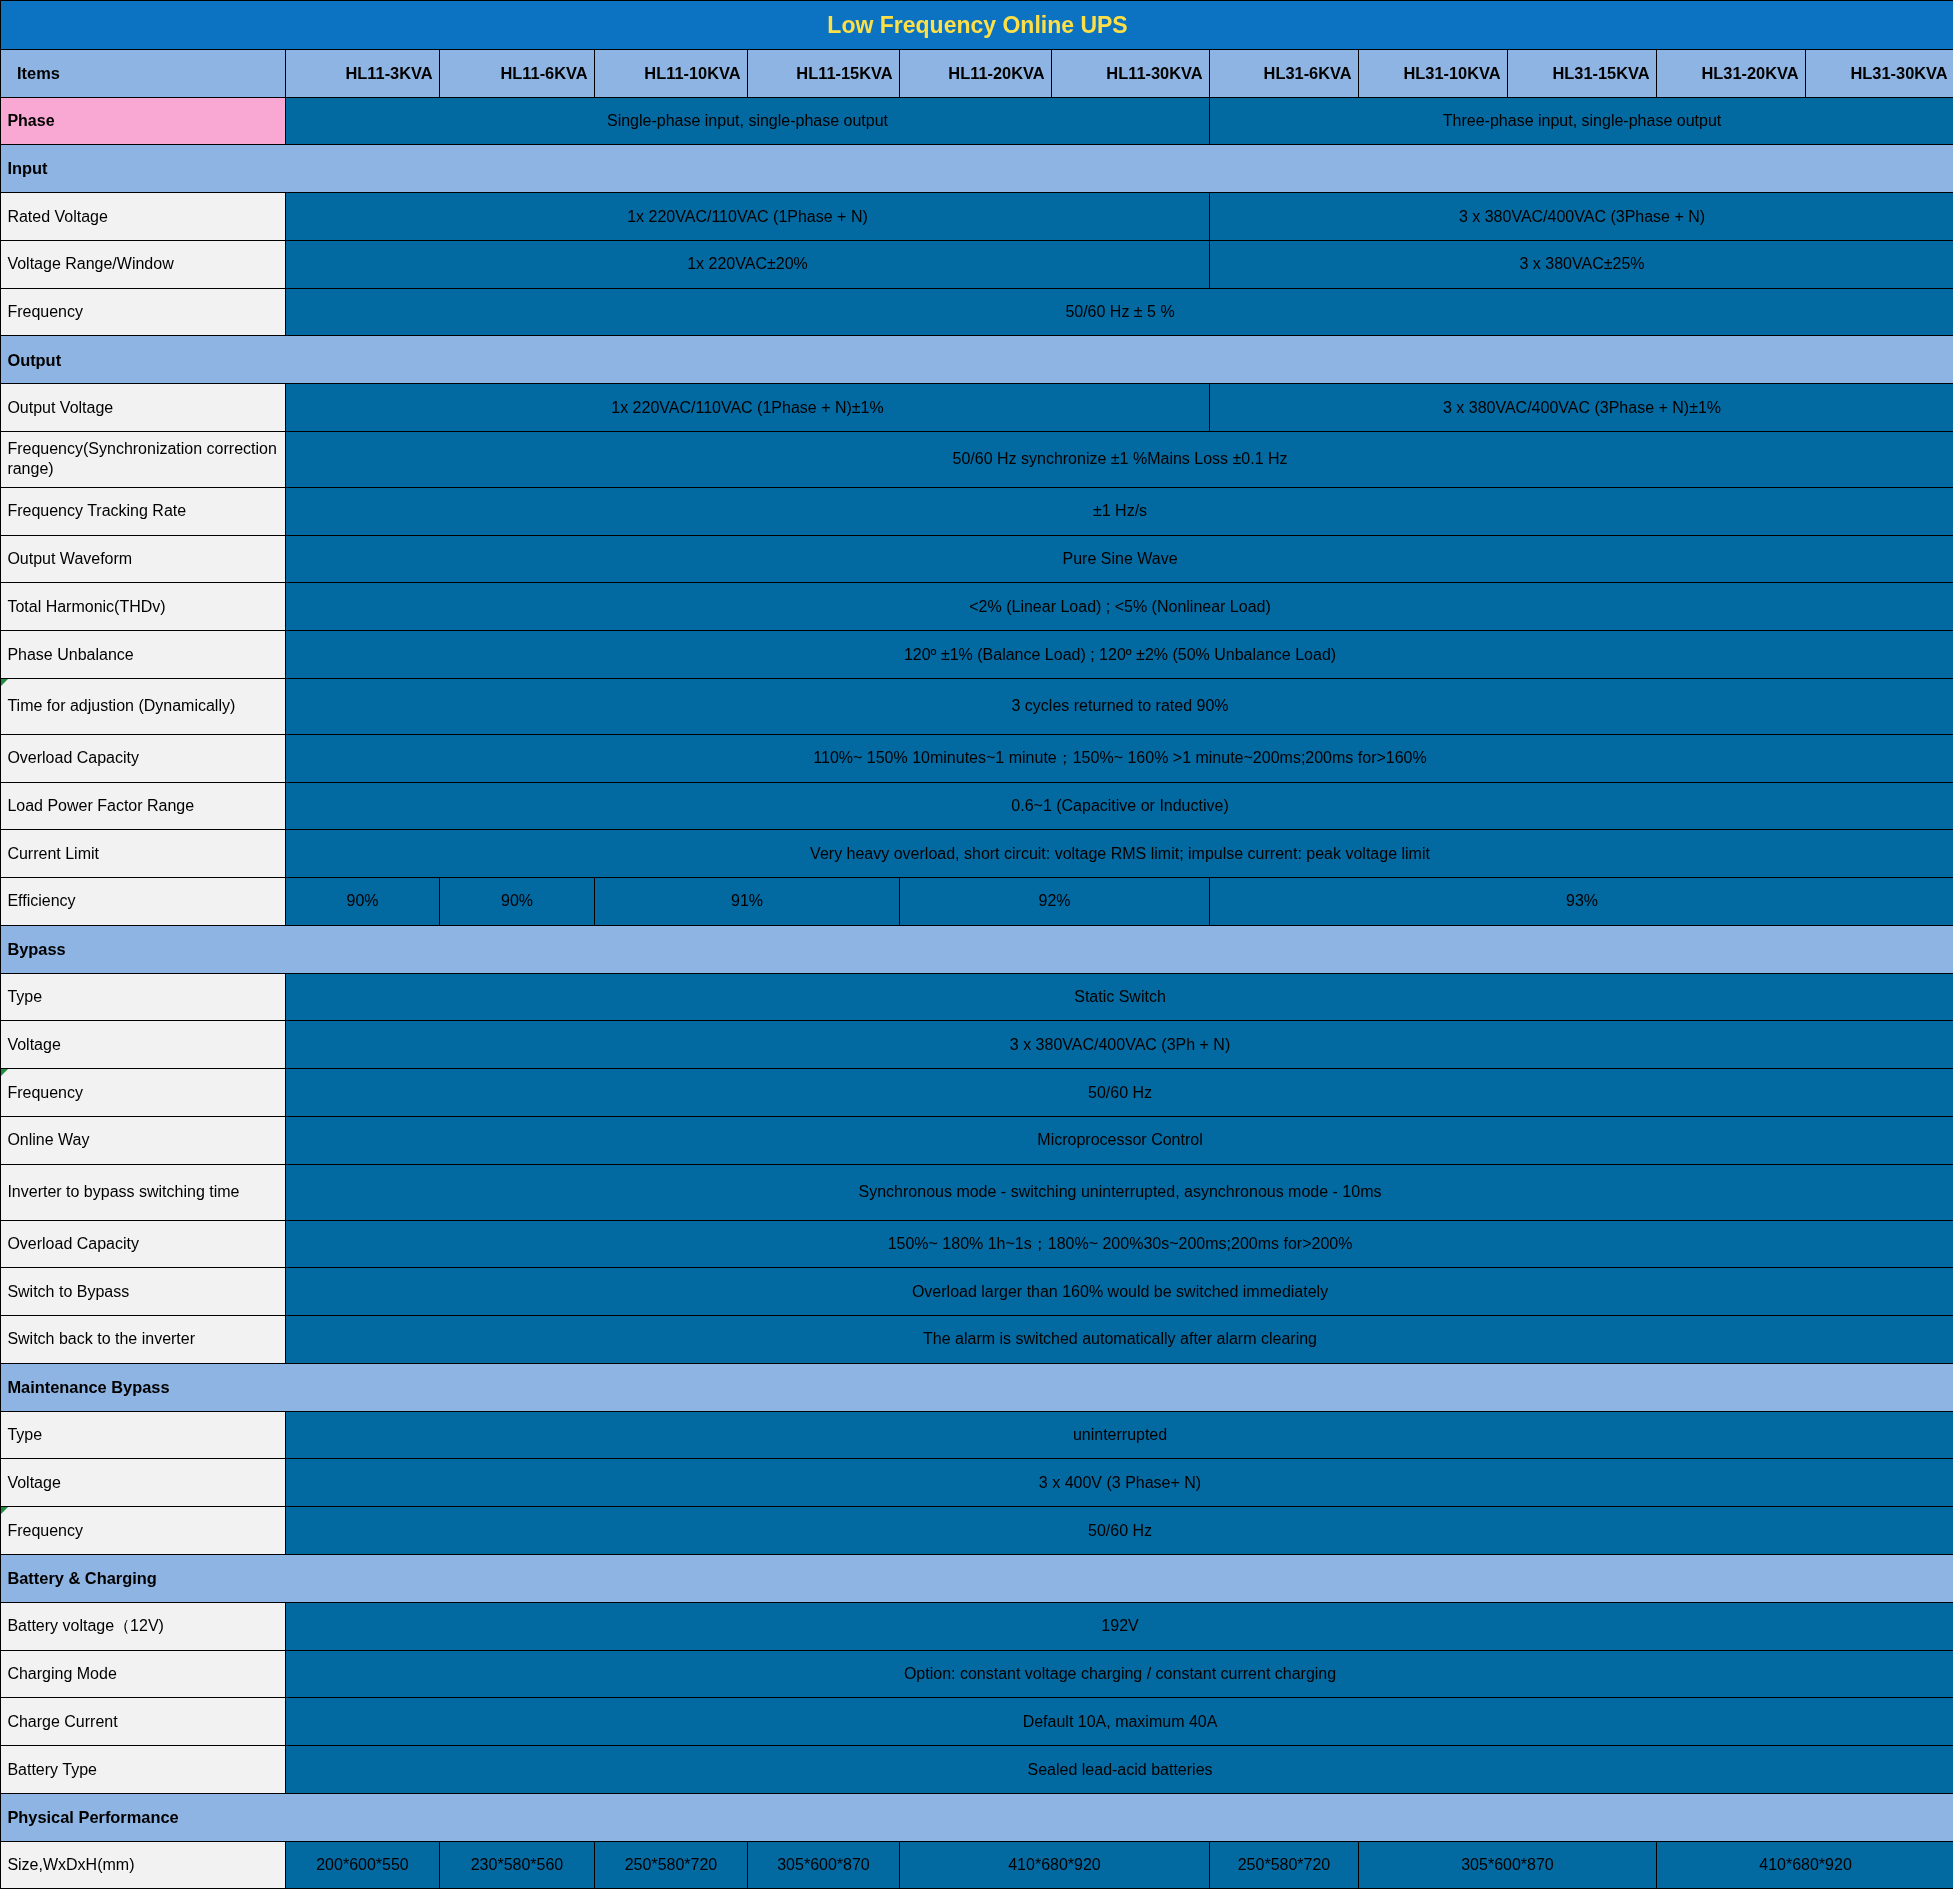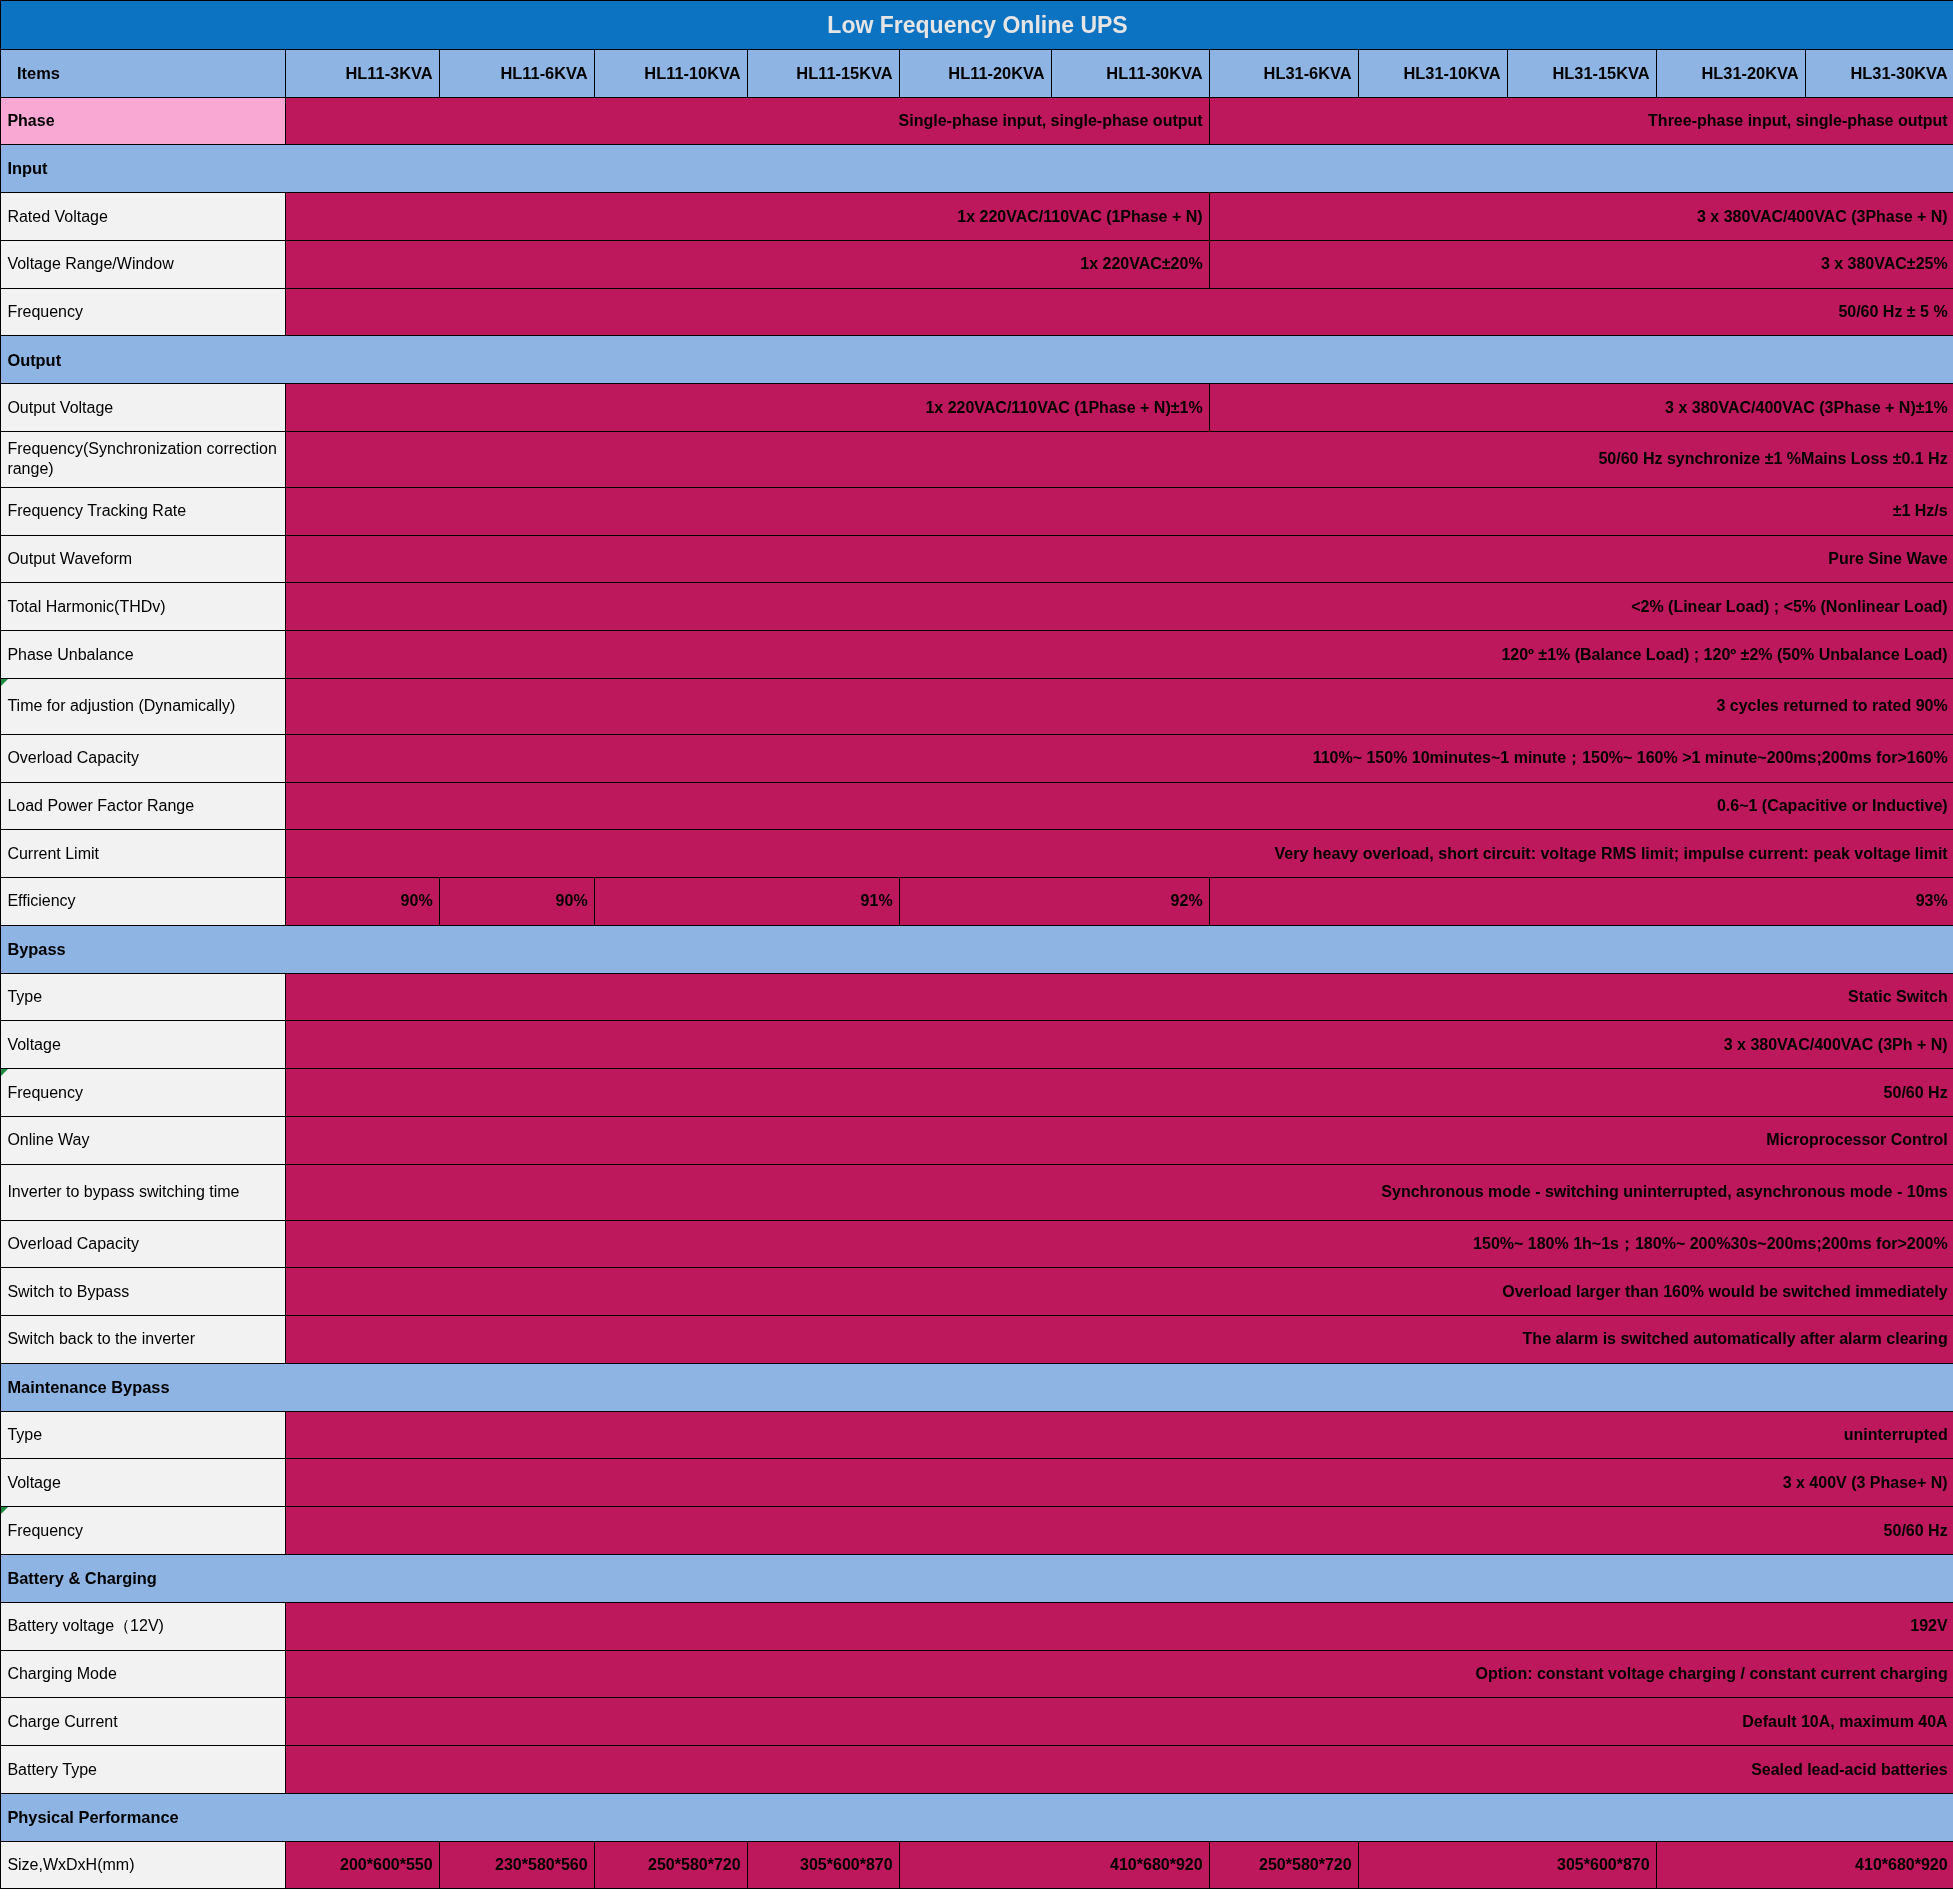--- a/index.html
+++ b/index.html
@@ -17,21 +17,21 @@
     color: #000;
     height: 45px;
     padding: 0.9px 6.4px;
     overflow: hidden;
     vertical-align: middle;
     line-height: 1.25;
   }
   tr.tall td { height: 53px; }
   .title-cell {
     background: var(--title-bg, #0C72C2);
-    color: #e5e5e5;
+    color: #fde047;
     font-weight: bold;
     font-size: 23px;
     text-align: center;
     height: 46px;
   }
   .col-header {
     background: var(--header-bg, #8DB4E2);
     font-weight: bold;
     text-align: right;
     font-size: 16.4px;
@@ -51,21 +51,21 @@
   .label-cell.white { background: #f9a8d4; }
   .label-cell.bold { font-weight: bold; }
   .label-cell.marker::before {
     content: "";
     position: absolute;
     top: 0; left: 0;
     width: 0; height: 0;
     border-top: 7.3px solid var(--marker-green, #1E8E3E);
     border-right: 7.3px solid transparent;
   }
-  .value-cell { background: #be185d; text-align: right; font-weight: bold; }
+  .value-cell { background: #0369a1; text-align: center; }
 </style>
 </head>
 <body>
 
 <div class="page">
   <table class="spec">
     <colgroup>
       <col style="width:285px">
         <col style="width:154px">
         <col style="width:155px">

